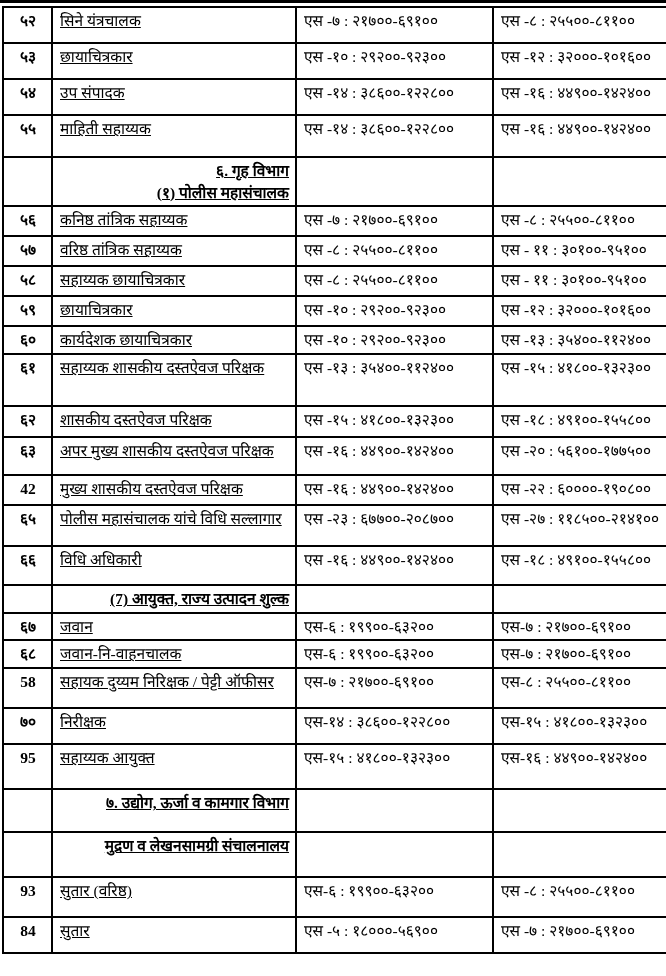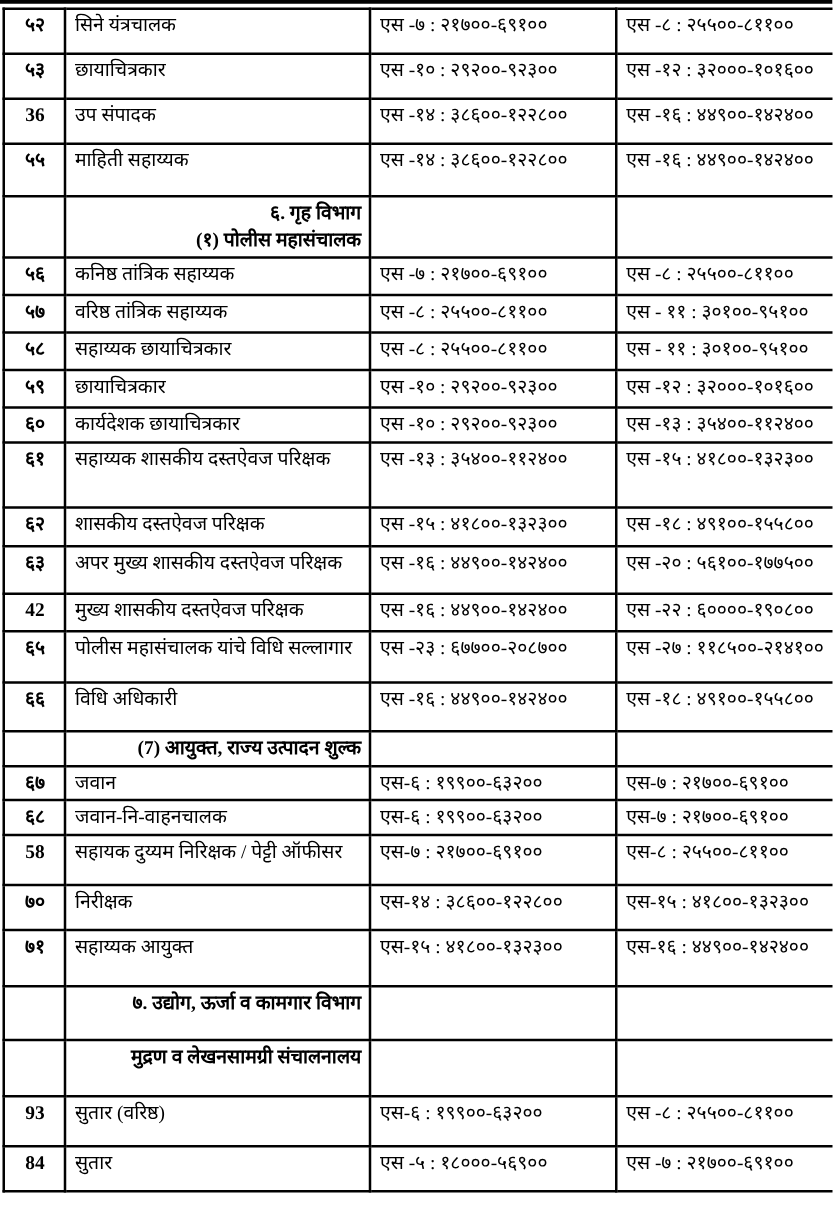--- a/index.html
+++ b/index.html
@@ -33,21 +33,21 @@
     line-height: 1.4;
     overflow: hidden;
   }
   td.col-sr {
     width: 34px;
     text-align: center;
     font-weight: bold;
     padding-left: 2px;
     padding-right: 2px;
   }
-  td.col-post  { width: 229px; }
+  td.col-post  { width: 229px; text-decoration: underline; }
   td.col-sc1   { width: 182px; }
   td.col-sc2   { width: 186px; }
   td.section-cell {
     font-weight: bold;
     font-size: 16px;
     white-space: pre-line;
     text-align: right;
   }
 </style>
 </head>
@@ -63,21 +63,21 @@
         <td class="col-sc1">एस -७ : २१७००-६९१००</td>
         <td class="col-sc2">एस -८ : २५५००-८११००</td>
       </tr>
       <tr style="height: 36px;">
         <td class="col-sr">५३</td>
         <td class="col-post">छायाचित्रकार</td>
         <td class="col-sc1">एस -१० : २९२००-९२३००</td>
         <td class="col-sc2">एस -१२ : ३२०००-१०१६००</td>
       </tr>
       <tr style="height: 36px;">
-        <td class="col-sr">36</td>
+        <td class="col-sr">५४</td>
         <td class="col-post">उप संपादक</td>
         <td class="col-sc1">एस -१४ : ३८६००-१२२८००</td>
         <td class="col-sc2">एस -१६ : ४४९००-१४२४००</td>
       </tr>
       <tr style="height: 42px;">
         <td class="col-sr">५५</td>
         <td class="col-post">माहिती सहाय्यक</td>
         <td class="col-sc1">एस -१४ : ३८६००-१२२८००</td>
         <td class="col-sc2">एस -१६ : ४४९००-१४२४००</td>
       </tr>
@@ -178,21 +178,21 @@
         <td class="col-sc1">एस-७ : २१७००-६९१००</td>
         <td class="col-sc2">एस-८ : २५५००-८११००</td>
       </tr>
       <tr style="height: 36px;">
         <td class="col-sr">७०</td>
         <td class="col-post">निरीक्षक</td>
         <td class="col-sc1">एस-१४ : ३८६००-१२२८००</td>
         <td class="col-sc2">एस-१५ : ४१८००-१३२३००</td>
       </tr>
       <tr style="height: 45px;">
-        <td class="col-sr">७१</td>
+        <td class="col-sr">95</td>
         <td class="col-post">सहाय्यक आयुक्त</td>
         <td class="col-sc1">एस-१५ : ४१८००-१३२३००</td>
         <td class="col-sc2">एस-१६ : ४४९००-१४२४००</td>
       </tr>
       <tr style="height: 43px;">
         <td class="col-sr"></td>
         <td class="col-post section-cell">७. उद्योग, ऊर्जा व कामगार विभाग</td>
         <td class="col-sc1"></td>
         <td class="col-sc2"></td>
       </tr>

